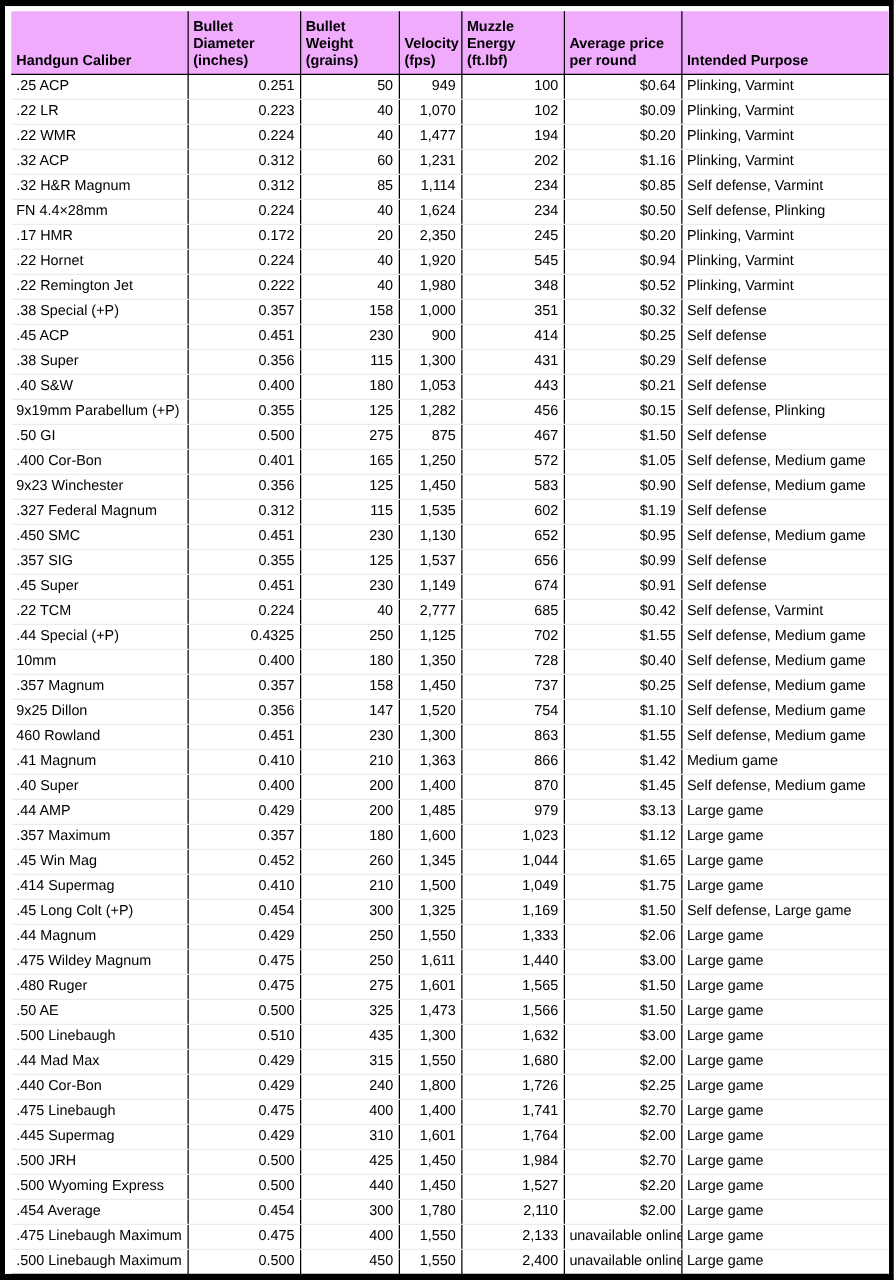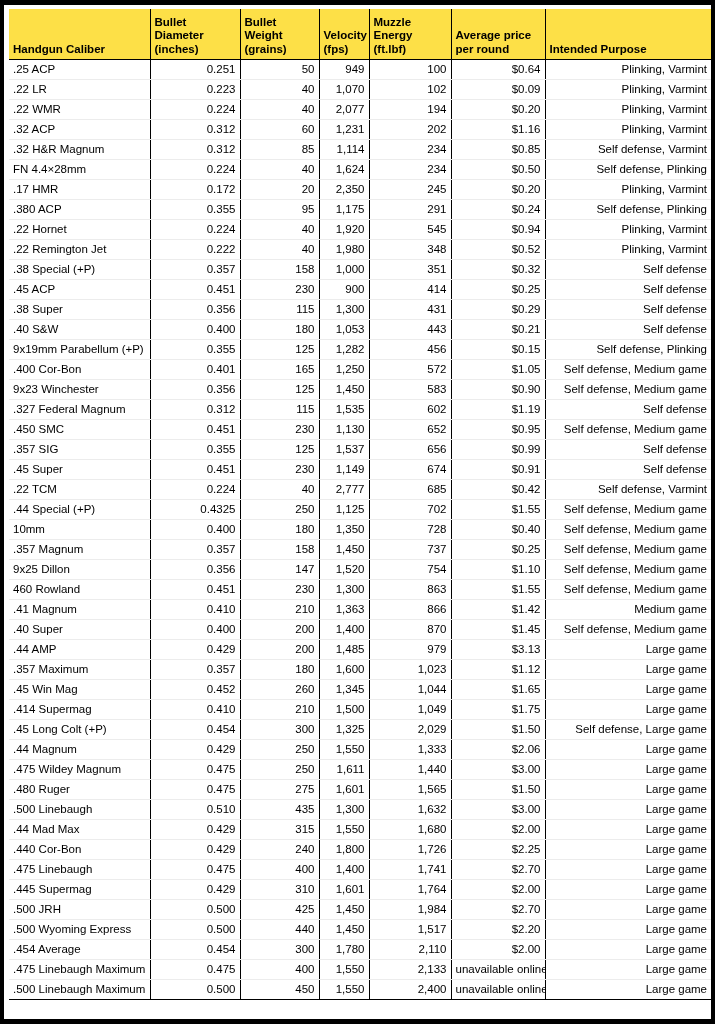--- a/index.html
+++ b/index.html
@@ -50,42 +50,42 @@
   thead th {
     font-weight: bold;
     font-size: 11.5px;
     vertical-align: bottom;
     text-align: left;
     padding: 2px 4px 3px 4px;
     height: 45px;
     border-right: 1px solid #000000;
     border-bottom: 1px solid #000000;
     line-height: 13.5px;
-    background: #fde047;
+    background: #f0abfc;
     white-space: pre-line;
   }
   thead th.last {
     border-right: none;
   }
   tbody td {
     padding: 1px 4px 2px 4px;
     height: 16px;
     border-right: 1px solid #000000;
     border-bottom: 1px solid #ececec;
     line-height: 15px;
     white-space: nowrap;
     overflow: hidden;
     background: #ffffff;
   }
   tbody td.num {
     text-align: right;
   }
   tbody td.last {
     border-right: none;
-    text-align: right;
+    text-align: left;
   }
   tbody tr:last-child td {
     border-bottom: 1px solid #000000;
   }
 </style>
 </head>
 <body>
 
 <div id="frame">
   <div id="scroll-area">
@@ -131,21 +131,21 @@
             <td class="num">40</td>
             <td class="num">1,070</td>
             <td class="num">102</td>
             <td class="num">$0.09</td>
             <td class="last">Plinking, Varmint</td>
           </tr>
           <tr>
             <td>.22 WMR</td>
             <td class="num">0.224</td>
             <td class="num">40</td>
-            <td class="num">2,077</td>
+            <td class="num">1,477</td>
             <td class="num">194</td>
             <td class="num">$0.20</td>
             <td class="last">Plinking, Varmint</td>
           </tr>
           <tr>
             <td>.32 ACP</td>
             <td class="num">0.312</td>
             <td class="num">60</td>
             <td class="num">1,231</td>
             <td class="num">202</td>
@@ -173,29 +173,20 @@
           <tr>
             <td>.17 HMR</td>
             <td class="num">0.172</td>
             <td class="num">20</td>
             <td class="num">2,350</td>
             <td class="num">245</td>
             <td class="num">$0.20</td>
             <td class="last">Plinking, Varmint</td>
           </tr>
           <tr>
-            <td>.380 ACP</td>
-            <td class="num">0.355</td>
-            <td class="num">95</td>
-            <td class="num">1,175</td>
-            <td class="num">291</td>
-            <td class="num">$0.24</td>
-            <td class="last">Self defense, Plinking</td>
-          </tr>
-          <tr>
             <td>.22 Hornet</td>
             <td class="num">0.224</td>
             <td class="num">40</td>
             <td class="num">1,920</td>
             <td class="num">545</td>
             <td class="num">$0.94</td>
             <td class="last">Plinking, Varmint</td>
           </tr>
           <tr>
             <td>.22 Remington Jet</td>
@@ -245,20 +236,29 @@
           <tr>
             <td>9x19mm Parabellum (+P)</td>
             <td class="num">0.355</td>
             <td class="num">125</td>
             <td class="num">1,282</td>
             <td class="num">456</td>
             <td class="num">$0.15</td>
             <td class="last">Self defense, Plinking</td>
           </tr>
           <tr>
+            <td>.50 GI</td>
+            <td class="num">0.500</td>
+            <td class="num">275</td>
+            <td class="num">875</td>
+            <td class="num">467</td>
+            <td class="num">$1.50</td>
+            <td class="last">Self defense</td>
+          </tr>
+          <tr>
             <td>.400 Cor-Bon</td>
             <td class="num">0.401</td>
             <td class="num">165</td>
             <td class="num">1,250</td>
             <td class="num">572</td>
             <td class="num">$1.05</td>
             <td class="last">Self defense, Medium game</td>
           </tr>
           <tr>
             <td>9x23 Winchester</td>
@@ -411,21 +411,21 @@
             <td class="num">1,500</td>
             <td class="num">1,049</td>
             <td class="num">$1.75</td>
             <td class="last">Large game</td>
           </tr>
           <tr>
             <td>.45 Long Colt (+P)</td>
             <td class="num">0.454</td>
             <td class="num">300</td>
             <td class="num">1,325</td>
-            <td class="num">2,029</td>
+            <td class="num">1,169</td>
             <td class="num">$1.50</td>
             <td class="last">Self defense, Large game</td>
           </tr>
           <tr>
             <td>.44 Magnum</td>
             <td class="num">0.429</td>
             <td class="num">250</td>
             <td class="num">1,550</td>
             <td class="num">1,333</td>
             <td class="num">$2.06</td>
@@ -443,20 +443,29 @@
           <tr>
             <td>.480 Ruger</td>
             <td class="num">0.475</td>
             <td class="num">275</td>
             <td class="num">1,601</td>
             <td class="num">1,565</td>
             <td class="num">$1.50</td>
             <td class="last">Large game</td>
           </tr>
           <tr>
+            <td>.50 AE</td>
+            <td class="num">0.500</td>
+            <td class="num">325</td>
+            <td class="num">1,473</td>
+            <td class="num">1,566</td>
+            <td class="num">$1.50</td>
+            <td class="last">Large game</td>
+          </tr>
+          <tr>
             <td>.500 Linebaugh</td>
             <td class="num">0.510</td>
             <td class="num">435</td>
             <td class="num">1,300</td>
             <td class="num">1,632</td>
             <td class="num">$3.00</td>
             <td class="last">Large game</td>
           </tr>
           <tr>
             <td>.44 Mad Max</td>
@@ -501,21 +510,21 @@
             <td class="num">1,450</td>
             <td class="num">1,984</td>
             <td class="num">$2.70</td>
             <td class="last">Large game</td>
           </tr>
           <tr>
             <td>.500 Wyoming Express</td>
             <td class="num">0.500</td>
             <td class="num">440</td>
             <td class="num">1,450</td>
-            <td class="num">1,517</td>
+            <td class="num">1,527</td>
             <td class="num">$2.20</td>
             <td class="last">Large game</td>
           </tr>
           <tr>
             <td>.454 Average</td>
             <td class="num">0.454</td>
             <td class="num">300</td>
             <td class="num">1,780</td>
             <td class="num">2,110</td>
             <td class="num">$2.00</td>

